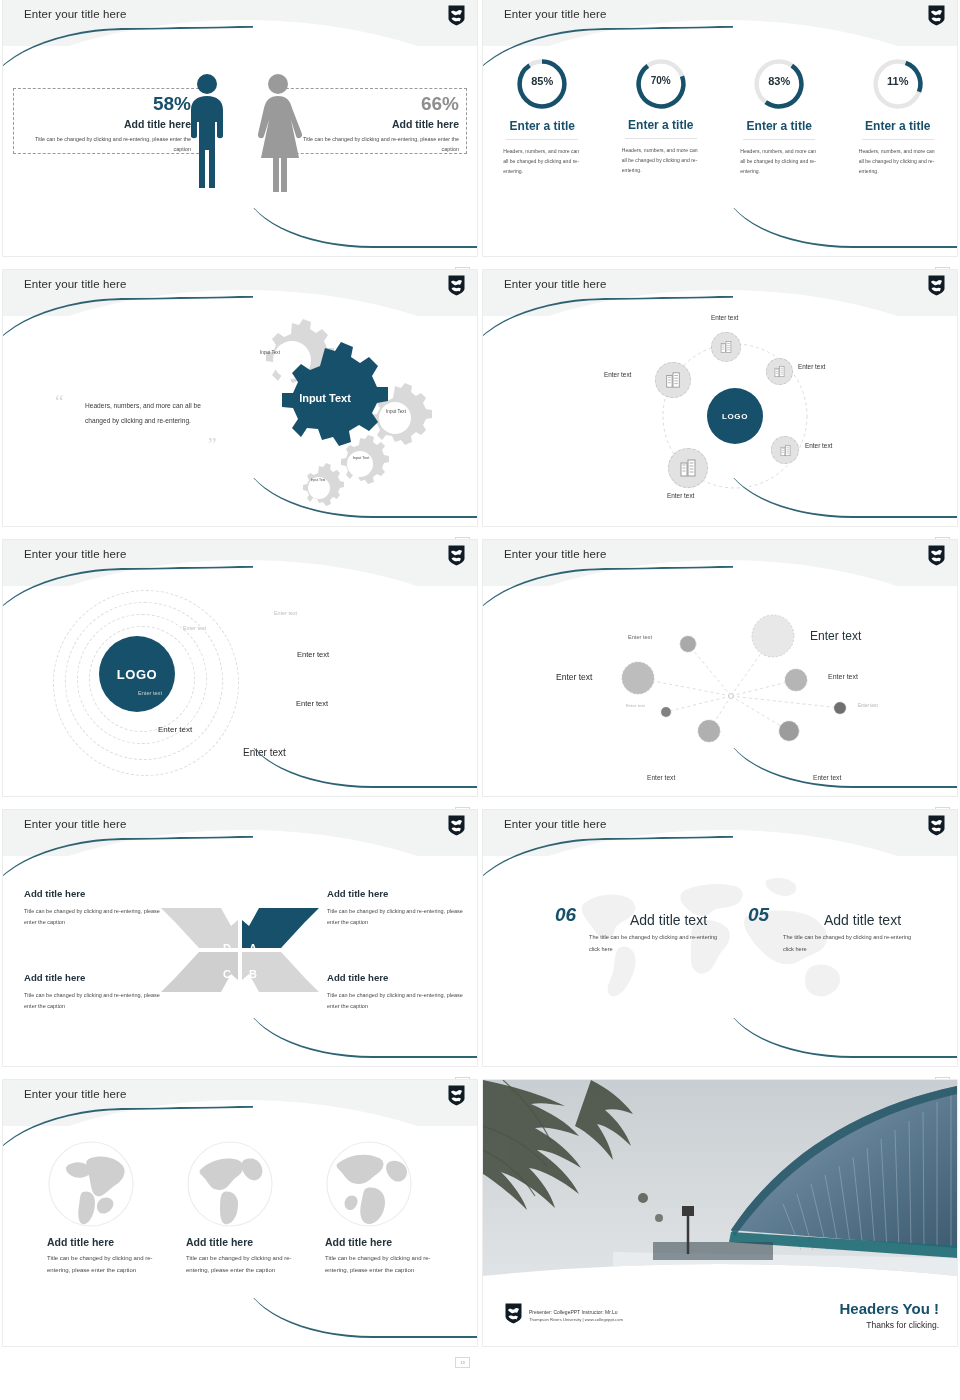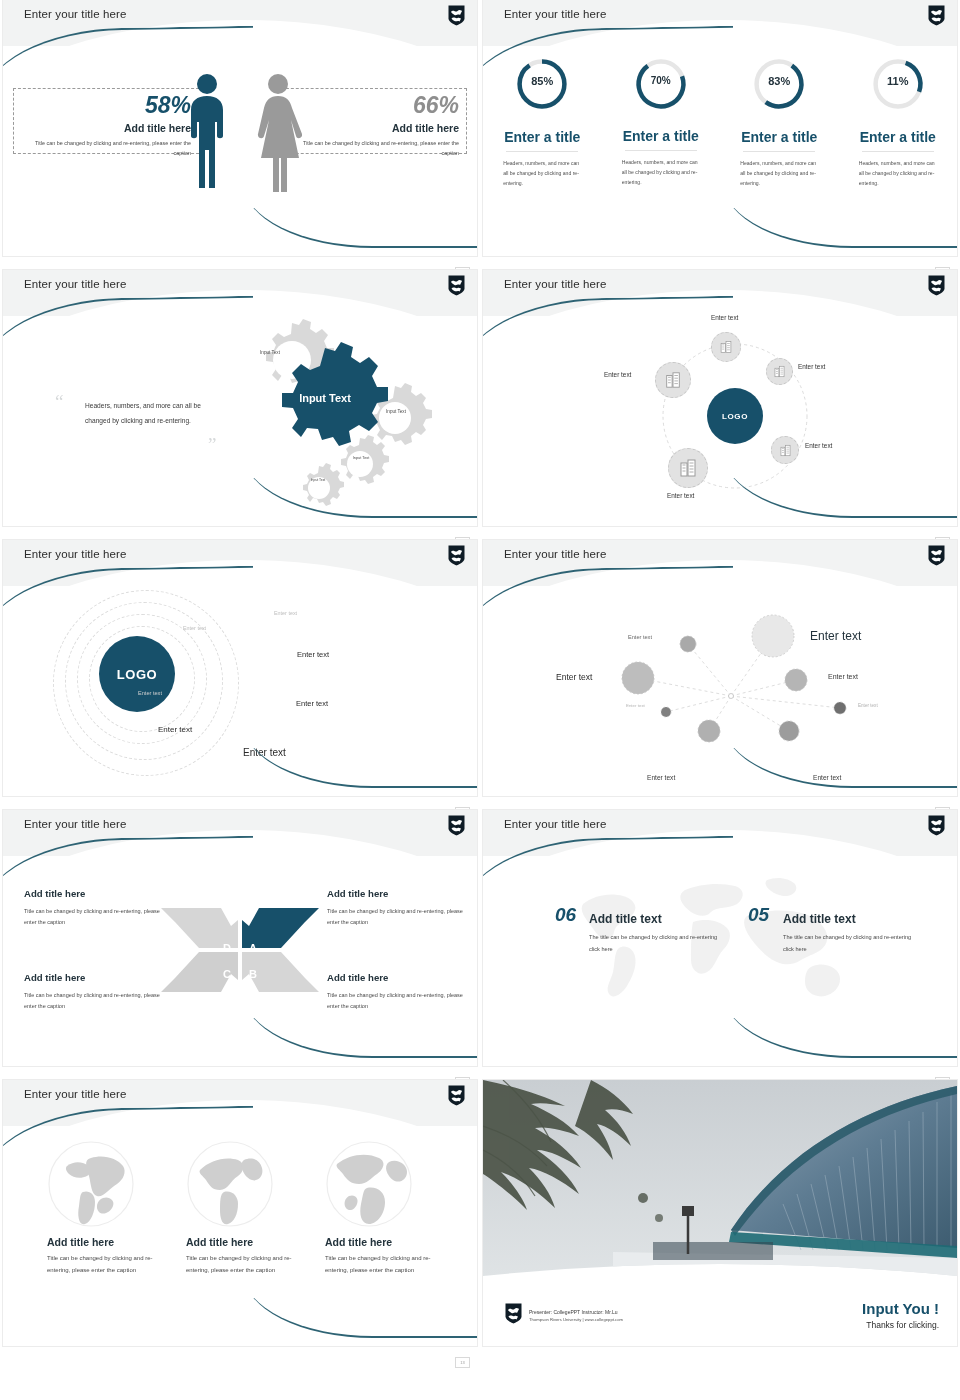--- a/index.html
+++ b/index.html
@@ -25,29 +25,29 @@
   .logo{position:absolute;right:12px;top:5px;width:17px;height:21px;}
   .logo svg{display:block;}
   .pagenum{position:absolute;right:10px;bottom:-8px;width:13px;height:9px;border:1px solid #d9d9d9;
             font-size:4px;color:#9a9a9a;display:flex;align-items:center;justify-content:center;}
   .teal{color:#17506a;}
 
   
   .s1wrap{position:absolute;left:0;top:50px;width:474px;height:200px;}
   .dashbox{position:absolute;top:38px;height:64px;border:1px dashed #9a9a9a;border-right:none;}
   .dashbox.r{border:1px dashed #9a9a9a;border-left:none;}
-  .pct{font-size:23px;font-weight:bold;line-height:1;font-style:italic;}
+  .pct{font-size:19px;font-weight:bold;line-height:1;}
   .addt{font-size:10.5px;font-weight:bold;color:#23333c;margin-top:5px;}
   .capt{font-size:5.4px;color:#4a4a4a;line-height:1.85;margin-top:4px;}
   .manfig,.womanfig{position:absolute;top:22px;}
 
   
   .donutrow{position:absolute;left:0;top:56px;width:474px;display:flex;}
   .dcol{flex:1;display:flex;flex-direction:column;align-items:center;}
-  .dlabel{font-size:14px;font-weight:bold;color:#17506a;margin-top:22px;}
+  .dlabel{font-size:12px;font-weight:bold;color:#17506a;margin-top:12px;}
   .drule{width:72px;height:1px;background:#e2e2e2;margin-top:6px;}
   .dtext{font-size:5.1px;color:#4f4f4f;line-height:2.0;margin-top:6px;width:78px;text-align:left;}
 
   
   .quote{position:absolute;left:52px;top:122px;font-size:19px;color:#d6d9da;font-family:"Liberation Serif",serif;line-height:1;}
   .quote2{position:absolute;left:205px;top:165px;font-size:19px;color:#d6d9da;font-family:"Liberation Serif",serif;line-height:1;}
   .qbody{position:absolute;left:82px;top:128px;width:135px;font-size:6.6px;color:#3a3a3a;line-height:2.35;}
   .gearlbl{position:absolute;font-size:4.6px;color:#4a4a4a;text-align:center;line-height:1.25;pointer-events:none;}
   .gearmain{position:absolute;font-size:11px;font-weight:bold;color:#fff;text-align:center;line-height:1.15;}
 
@@ -58,21 +58,21 @@
        display:flex;align-items:center;justify-content:center;}
   .ntxt{position:absolute;font-size:6.4px;color:#333;white-space:nowrap;}
   .ringdash{position:absolute;border:1px dashed #dcdcdc;border-radius:50%;}
 
   
   .xlab{position:absolute;font-size:9.6px;font-weight:bold;color:#23333c;}
   .xcap{position:absolute;width:140px;font-size:5.5px;color:#4a4a4a;line-height:2.0;}
 
   
   .bignum{position:absolute;font-size:19px;font-weight:bold;font-style:italic;color:#17506a;}
-  .numtitle{position:absolute;font-size:12px;font-weight:bold;color:#23333c;}
+  .numtitle{position:absolute;font-size:14px;font-weight:normal;color:#23333c;margin-left:41px;}
   .numcap{position:absolute;width:140px;font-size:5.6px;color:#4a4a4a;line-height:2.1;}
 
   
   .gcol{position:absolute;top:60px;width:120px;}
   .gtitle{font-size:10.5px;font-weight:bold;color:#23333c;margin-top:4px;}
   .gcap{font-size:6px;color:#4a4a4a;line-height:2.0;margin-top:4px;}
 
   
   .photo{position:absolute;left:0;top:0;width:474px;height:196px;overflow:hidden;}
   .thankwrap{position:absolute;right:18px;bottom:16px;text-align:right;}
@@ -597,19 +597,19 @@
             <path d="M1 1h32v26c0 8-16 14-16 14S1 35 1 27z" fill="#0f1c26"></path>
             <path d="M6 14c5-6 9 2 13-2s9 0 9 0l-4 8c-4-3-7 2-11 0s-7-6-7-6z" fill="#fff"></path>
             <path d="M7 27c4-5 9 1 12-1 3-2 7 1 7 1l-3 6c-4-3-6 1-10-1s-6-5-6-5z" fill="#fff"></path>
           </svg>
     </div>
     <div class="footinfo">
       <div class="foot1">Presenter: CollegePPT   Instructor: Mr.Lu</div>
       <div class="foot2">Thompson Rivers University  |  www.collegeppt.com</div>
     </div>
     <div class="thankwrap">
-      <div class="thanks">Input You !</div>
+      <div class="thanks">Headers You !</div>
       <div class="thanks2">Thanks for clicking.</div>
     </div>
    </div>
   </div>
 
 </div>
 
 </body></html>

